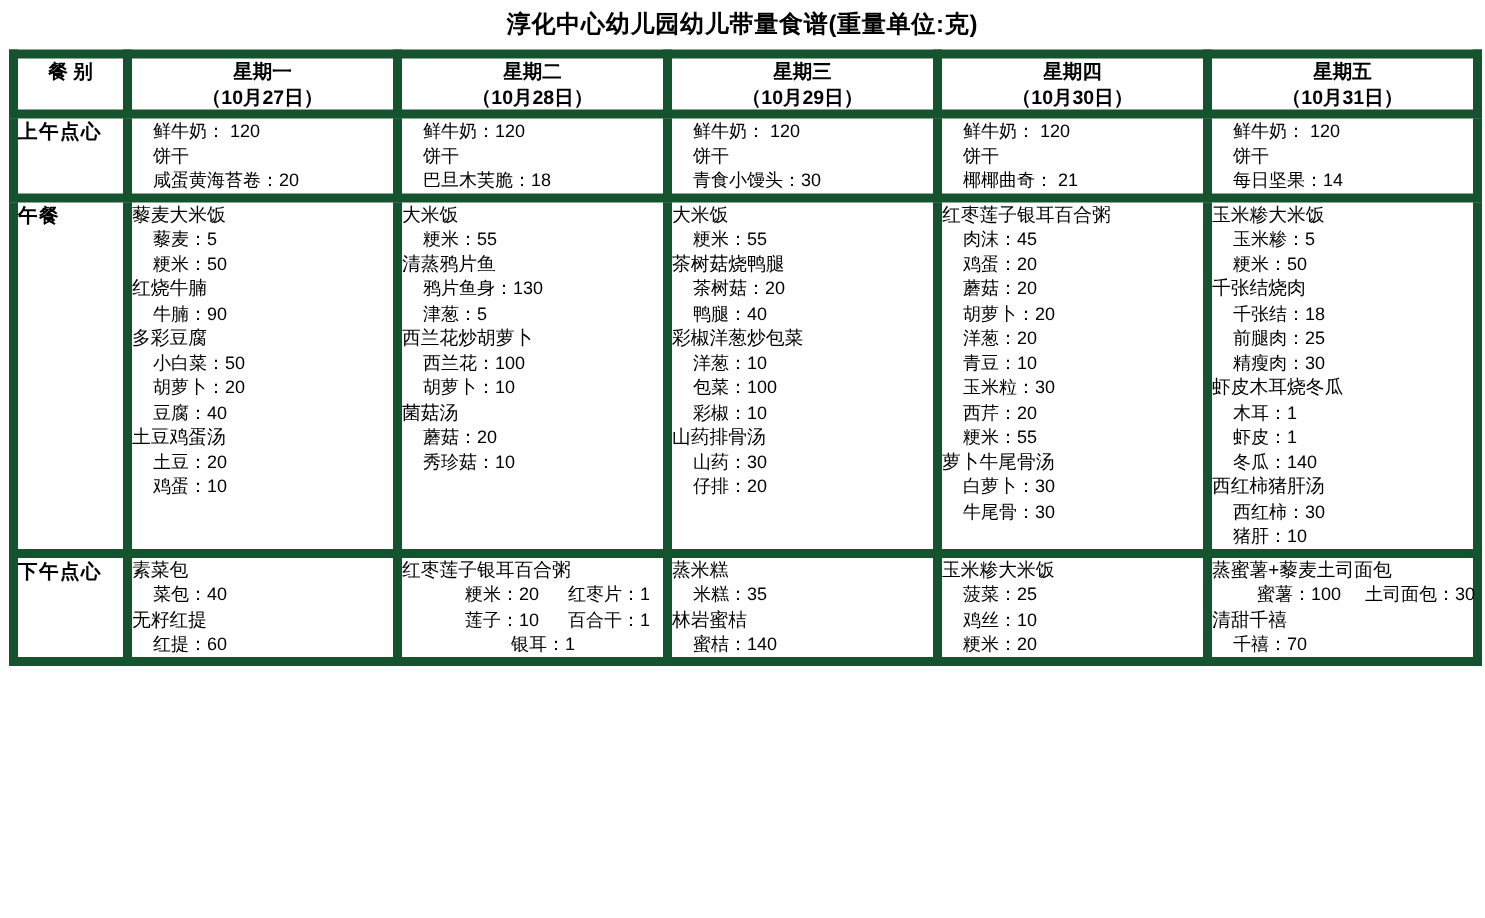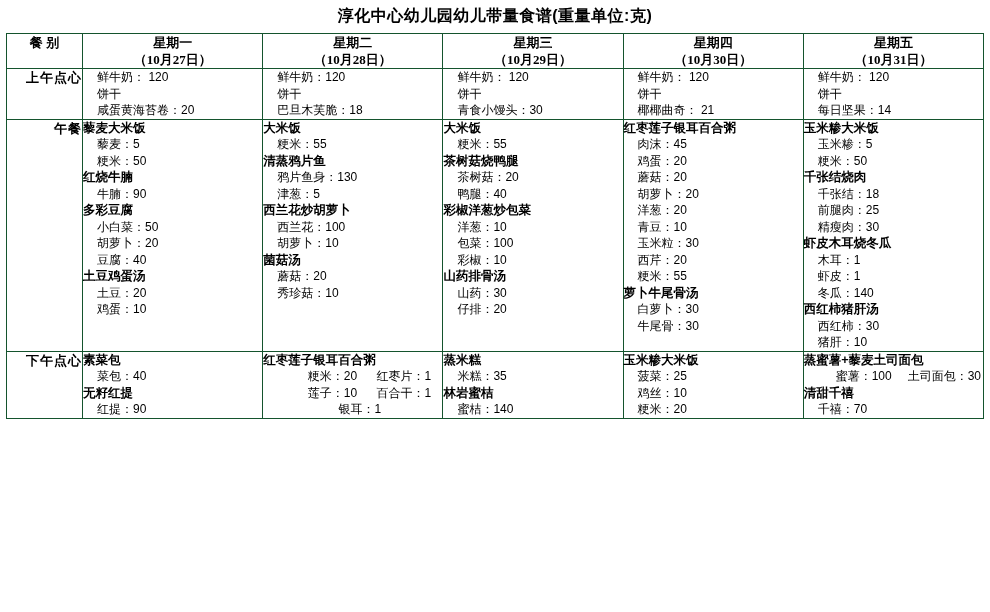--- a/index.html
+++ b/index.html
@@ -28,52 +28,52 @@
     padding: 6px 0 6px 0;
     letter-spacing: 0.5px;
   }
   table.menu {
     border-collapse: collapse;
     width: 978px;
     margin: 0 6px;
     table-layout: fixed;
   }
   table.menu td, table.menu th {
-    border: 1px solid #14532d;
+    border: 6px solid #14532d;
     vertical-align: top;
     padding: 0;
     margin-left: 23px;
   }
   .col-meal { width: 76px; }
   .col-day  { width: 180px; }
 
   thead th {
     text-align: center;
     font-size: 13px;
     font-weight: bold;
     padding: 5px 2px 6px 2px;
     vertical-align: middle;
   }
   .hdr-line1 { display: block; line-height: 17px; }
-  .hdr-line2 { display: block; line-height: 17px; font-family: Liberation Serif, serif; }
+  .hdr-line2 { display: block; line-height: 17px; }
 
   .meal-label {
-    text-align: right;
+    text-align: left;
     vertical-align: middle;
     font-size: 13px;
     font-weight: bold;
     letter-spacing: 1px;
   }
   .cell {
     padding: 4px 6px 6px 6px;
     font-size: 12px;
     line-height: 16.5px;
   }
   .dish {
-    font-weight: bold;
+    font-weight: normal;
     font-size: 12.5px;
     white-space: nowrap;
   }
   .ing {
     padding-left: 14px;
     white-space: nowrap;
     font-size: 12px;
   }
   .ing2 {
     padding-left: 14px;
@@ -229,21 +229,21 @@
             <div class="ing">西红柿：30</div>
             <div class="ing">猪肝：10</div>
           </td>
         </tr>
         <tr>
           <td class="meal-label">下午点心</td>
           <td class="cell">
             <div class="dish">素菜包</div>
             <div class="ing">菜包：40</div>
             <div class="dish">无籽红提</div>
-            <div class="ing">红提：90</div>
+            <div class="ing">红提：60</div>
           </td>
           <td class="cell">
             <div class="dish">红枣莲子银耳百合粥</div>
             <div class="ing2"><span class="b">粳米：20</span><span>红枣片：1</span></div>
             <div class="ing2"><span class="b">莲子：10</span><span>百合干：1</span></div>
             <div class="ing2"><span class="b">银耳：1</span><span></span></div>
           </td>
           <td class="cell">
             <div class="dish">蒸米糕</div>
             <div class="ing">米糕：35</div>

